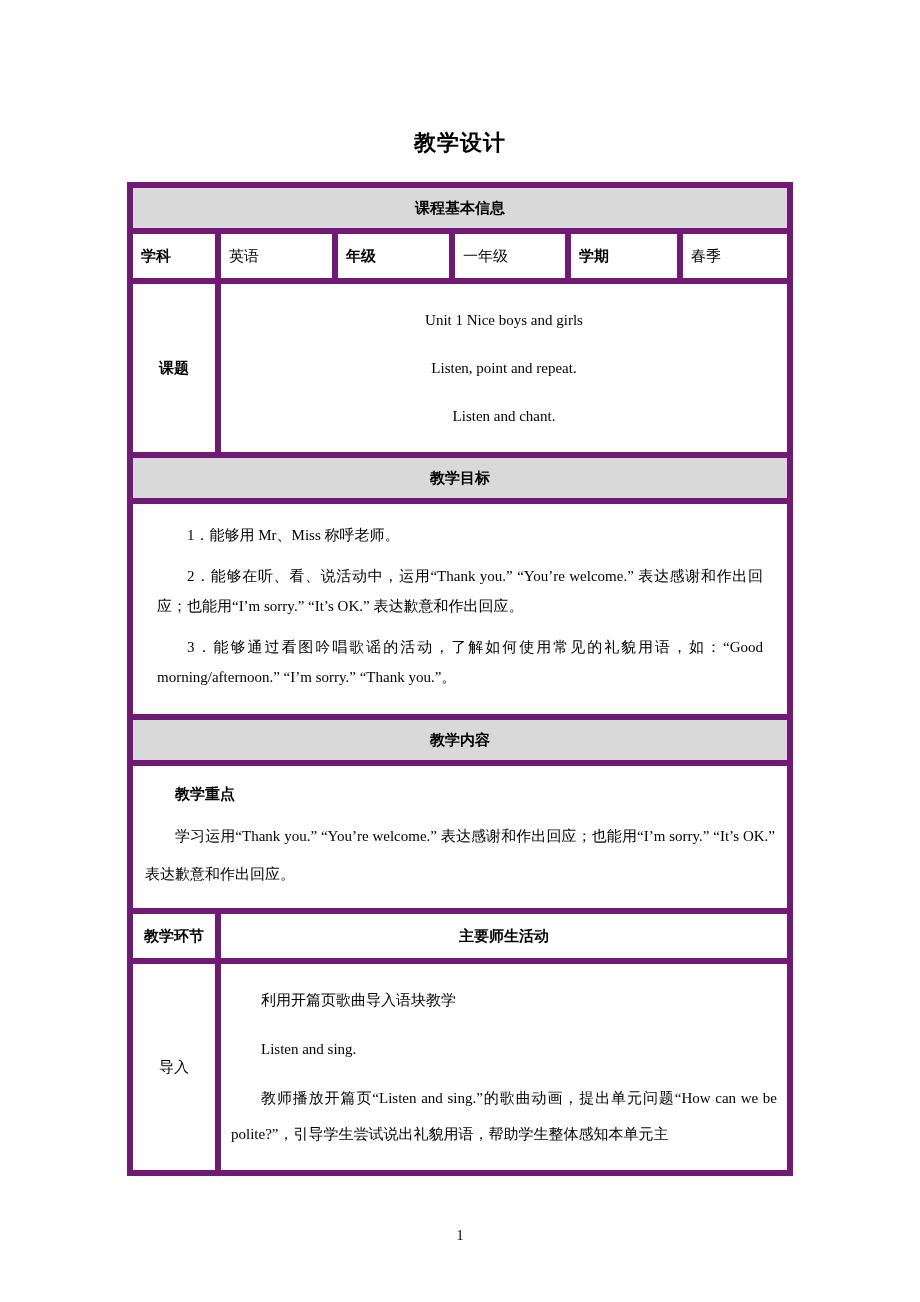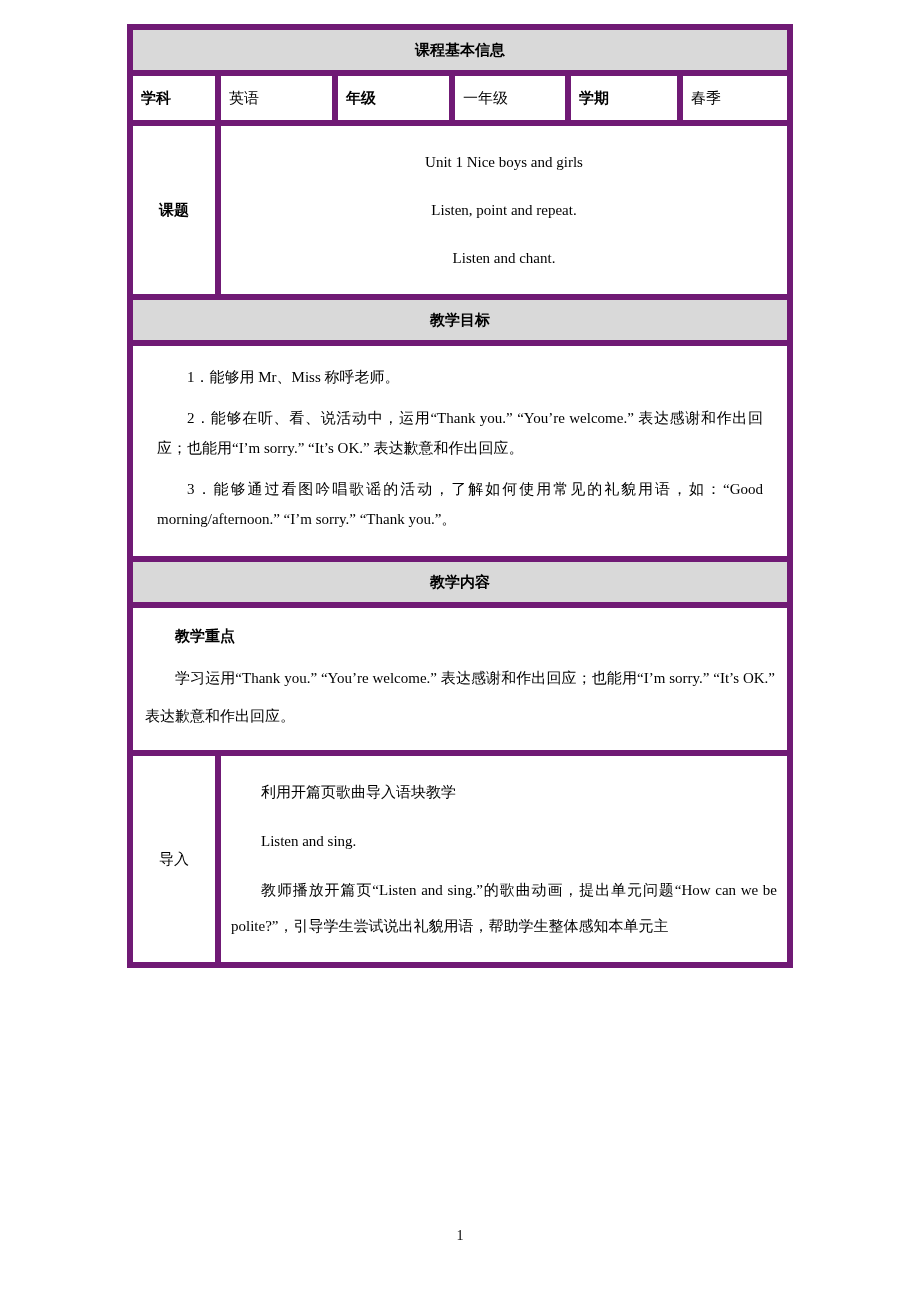--- a/index.html
+++ b/index.html
@@ -83,20 +83,21 @@
     width: 100%;
     text-align: center;
     font-size: 14px;
   }
 </style>
 </head>
 <body>
 
 <div>
 
+  <h1 class="doc-title">教学设计</h1>
 
   <table class="lesson">
     <colgroup>
       <col style="width:88px">
       <col style="width:117px">
       <col style="width:117px">
       <col style="width:116px">
       <col style="width:112px">
       <col style="width:110px">
     </colgroup>
@@ -141,20 +142,24 @@
       </tr>
 
       <tr>
         <td colspan="6" class="focus-cell">
           <p class="focus-title">教学重点</p>
           <p class="focus-text">学习运用“Thank you.” “You’re welcome.” 表达感谢和作出回应；也能用“I’m sorry.” “It’s OK.” 表达歉意和作出回应。</p>
         </td>
       </tr>
 
 
+      <tr class="stage-row">
+        <td>教学环节</td>
+        <td colspan="5">主要师生活动</td>
+      </tr>
 
       <tr class="intro-row">
         <td class="stage-cell">导入</td>
         <td colspan="5" class="intro-cell">
           <p>利用开篇页歌曲导入语块教学</p>
           <p>Listen and sing.</p>
           <p>教师播放开篇页“Listen and sing.”的歌曲动画，提出单元问题“How can we be polite?”，引导学生尝试说出礼貌用语，帮助学生整体感知本单元主</p>
         </td>
       </tr>
 

